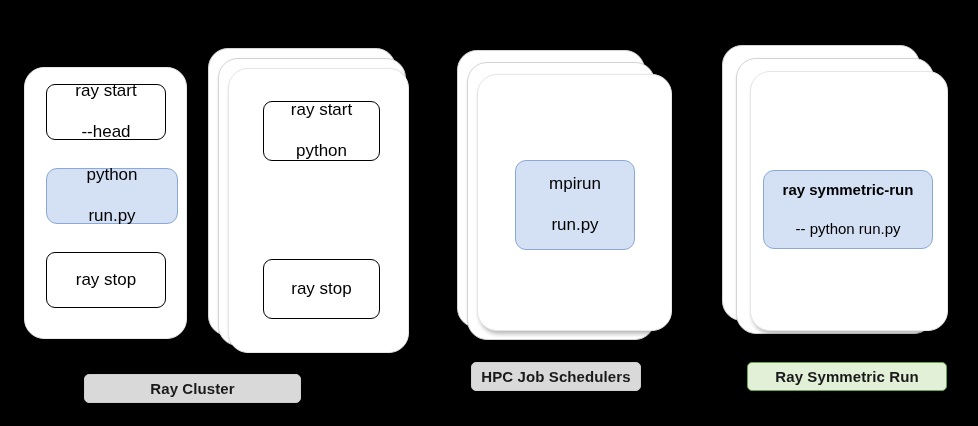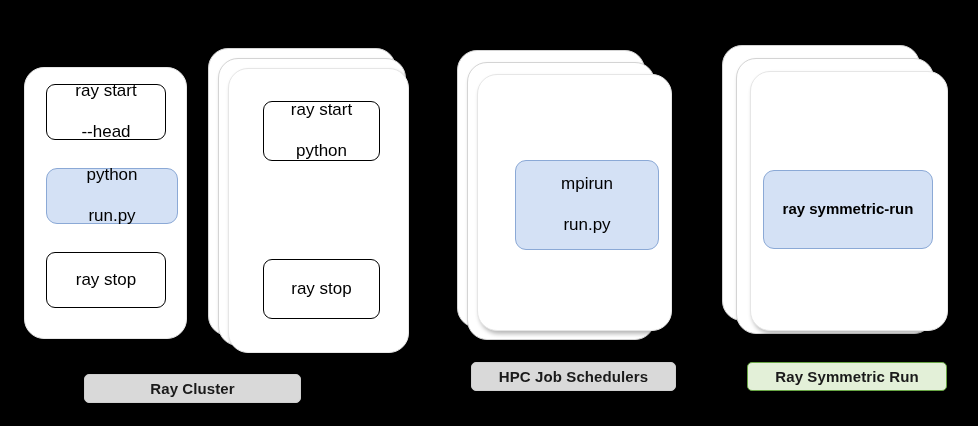--- a/index.html
+++ b/index.html
@@ -119,33 +119,34 @@
     <span>ray stop</span>
   </div>
 
   <div class="group-label" style="left:84px; top:374px; width:217px; height:29px;">
     <span>Ray Cluster</span>
   </div>
 
   <div class="node-card" style="left:457px; top:50px; width:188px; height:278px;"></div>
   <div class="node-card" style="left:467px; top:62px; width:188px; height:278px;"></div>
   <div class="node-card front" style="left:477px; top:74px; width:195px; height:257px;"></div>
-  <div class="cmd-box highlight" style="left:515px; top:160px; width:144px; height:90px;">
+  <div class="cmd-box highlight" style="left:515px; top:160px; width:120px; height:90px;">
     <span>mpirun</span>
     <span class="line2">run.py</span>
   </div>
 
-  <div class="group-label" style="left:471px; top:362px; width:205px; height:29px;">
+  <div class="group-label" style="left:471px; top:362px; width:170px; height:29px;">
     <span>HPC Job Schedulers</span>
   </div>
 
   <div class="node-card" style="left:722px; top:45px; width:198px; height:276px;"></div>
   <div class="node-card" style="left:736px; top:58px; width:198px; height:276px;"></div>
   <div class="node-card front" style="left:750px; top:71px; width:198px; height:260px;"></div>
   <div class="cmd-box highlight two-line-strong" style="left:763px; top:170px; width:170px; height:79px;">
     <span class="line1">ray symmetric-run</span>
+    <span class="line2">-- python run.py</span>
   </div>
 
   <div class="group-label accent-green" style="left:747px; top:362px; width:200px; height:29px;">
     <span>Ray Symmetric Run</span>
   </div>
 
 </div>
 
 </body></html>

